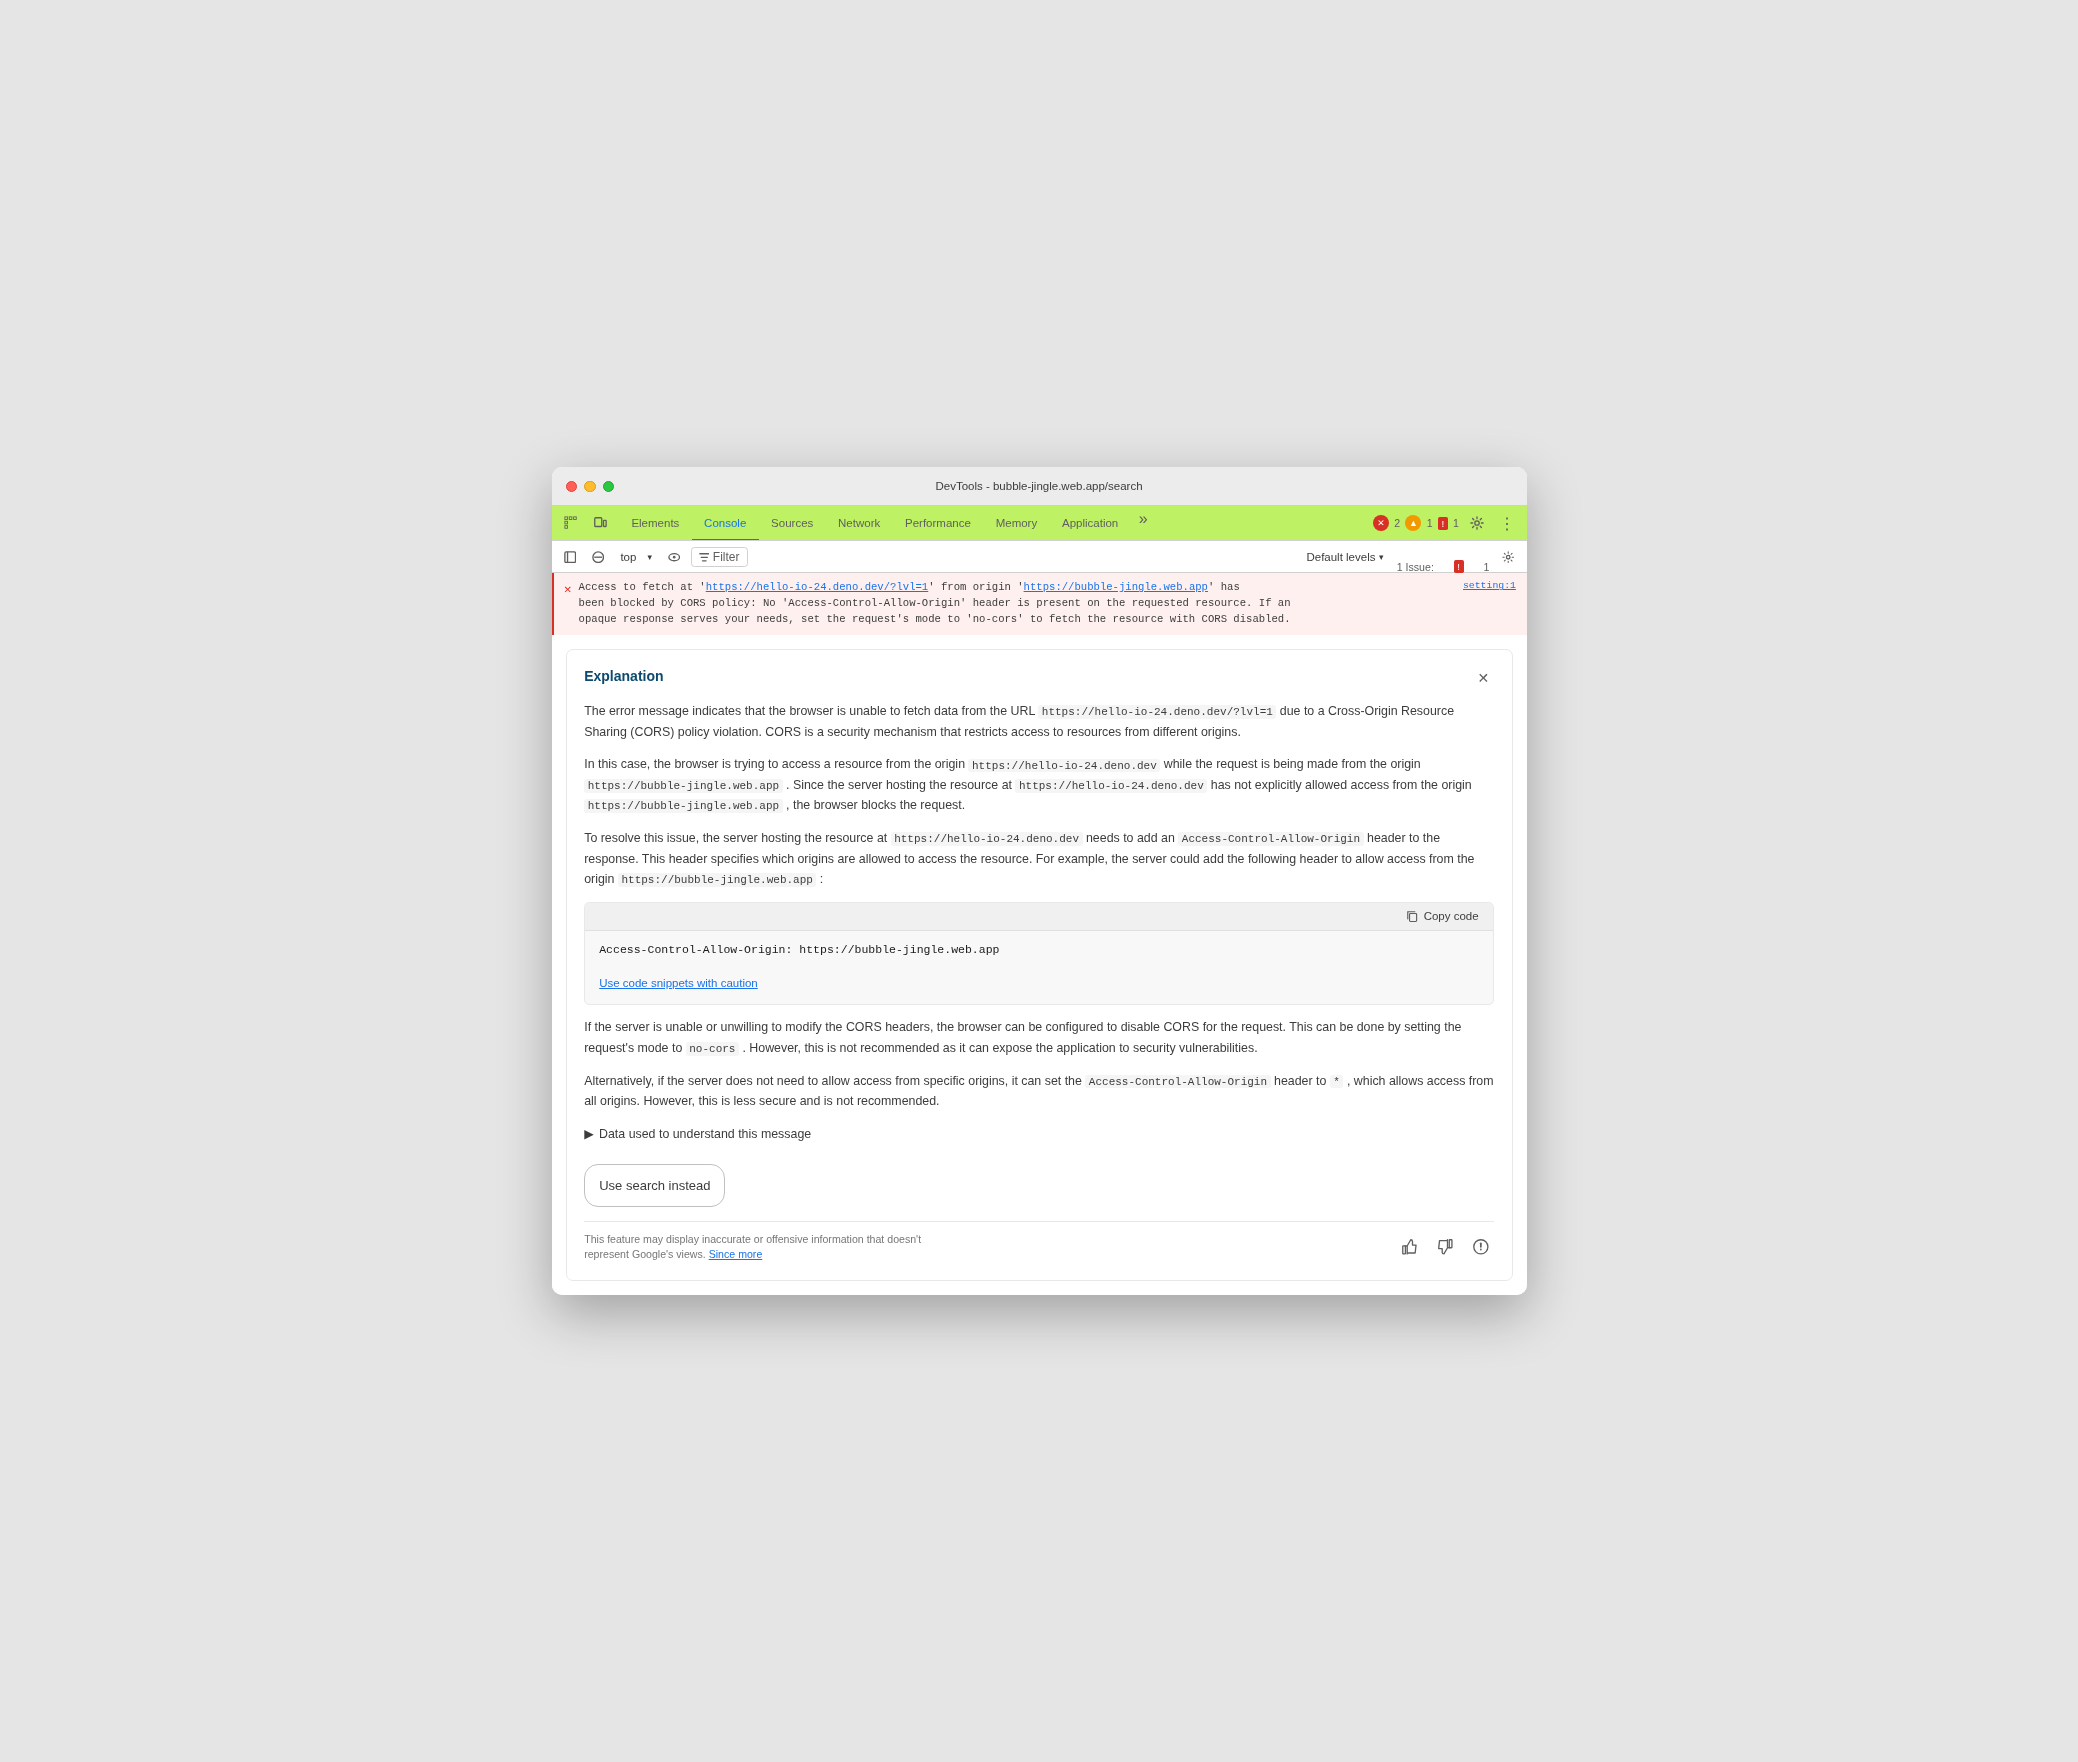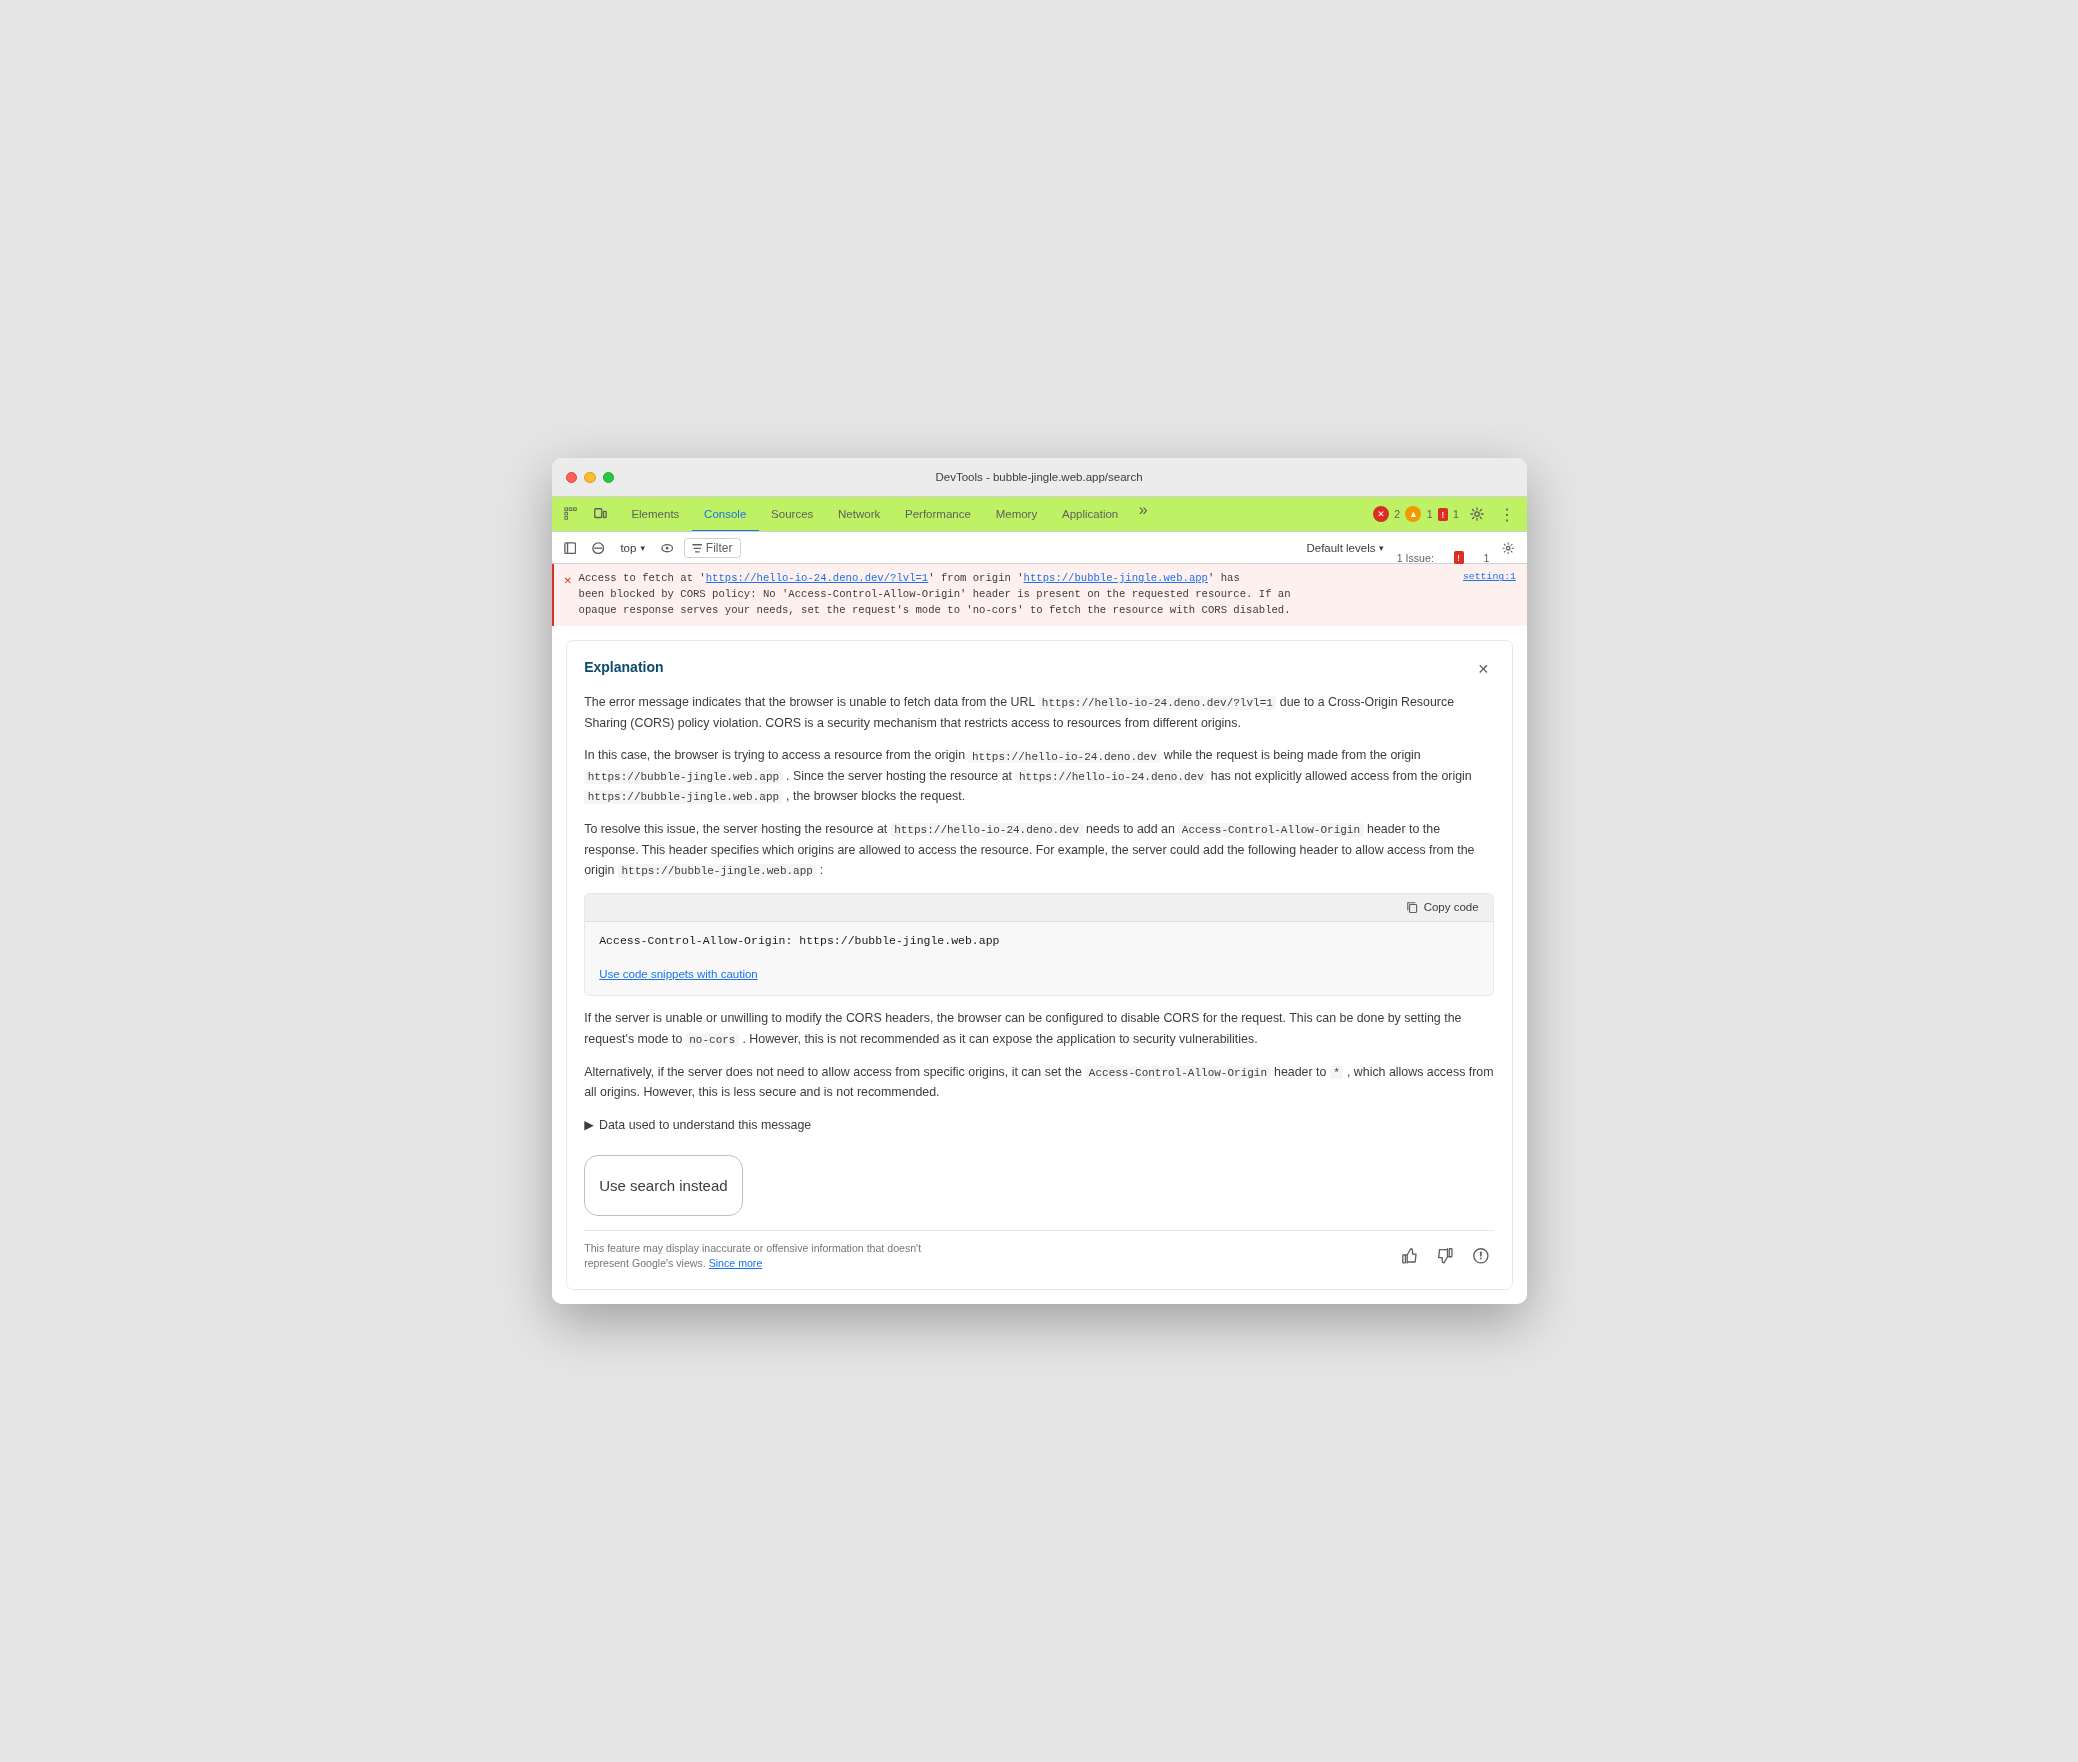--- a/index.html
+++ b/index.html
@@ -162,21 +162,21 @@
       border-radius: 3.5px;
       cursor: pointer;
       color: #5f5f5f;
       font-size: 12.4px;
       border: none;
       background: transparent;
     }
     .context-select {
       display: flex;
       align-items: center;
-      gap: 4px;
+      gap: 11px;
       font-size: 11.5px;
       color: #3c3c3c;
       cursor: pointer;
       padding: 1.8px 5.3px;
       border-radius: 3.5px;
     }
     .filter-input-wrap {
       display: flex;
       align-items: center;
       gap: 3.5px;
@@ -350,22 +350,22 @@
       align-items: center;
       gap: 5.3px;
       font-size: 12.4px;
       color: #3c3c3c;
       cursor: pointer;
     }
     .use-search-btn {
       display: inline-block;
       border: 0.9px solid #c0c0c0;
       border-radius: 14px;
-      padding: 21px 14px;
-      font-size: 15px;
+      padding: 13px 14px;
+      font-size: 13px;
       color: #3c3c3c;
       cursor: pointer;
       background: #fff;
       margin-top: 7px;
     }
     .explanation-footer {
       margin-top: 14px;
       padding-top: 10.6px;
       border-top: 0.9px solid #e8e8e8;
       display: flex;

